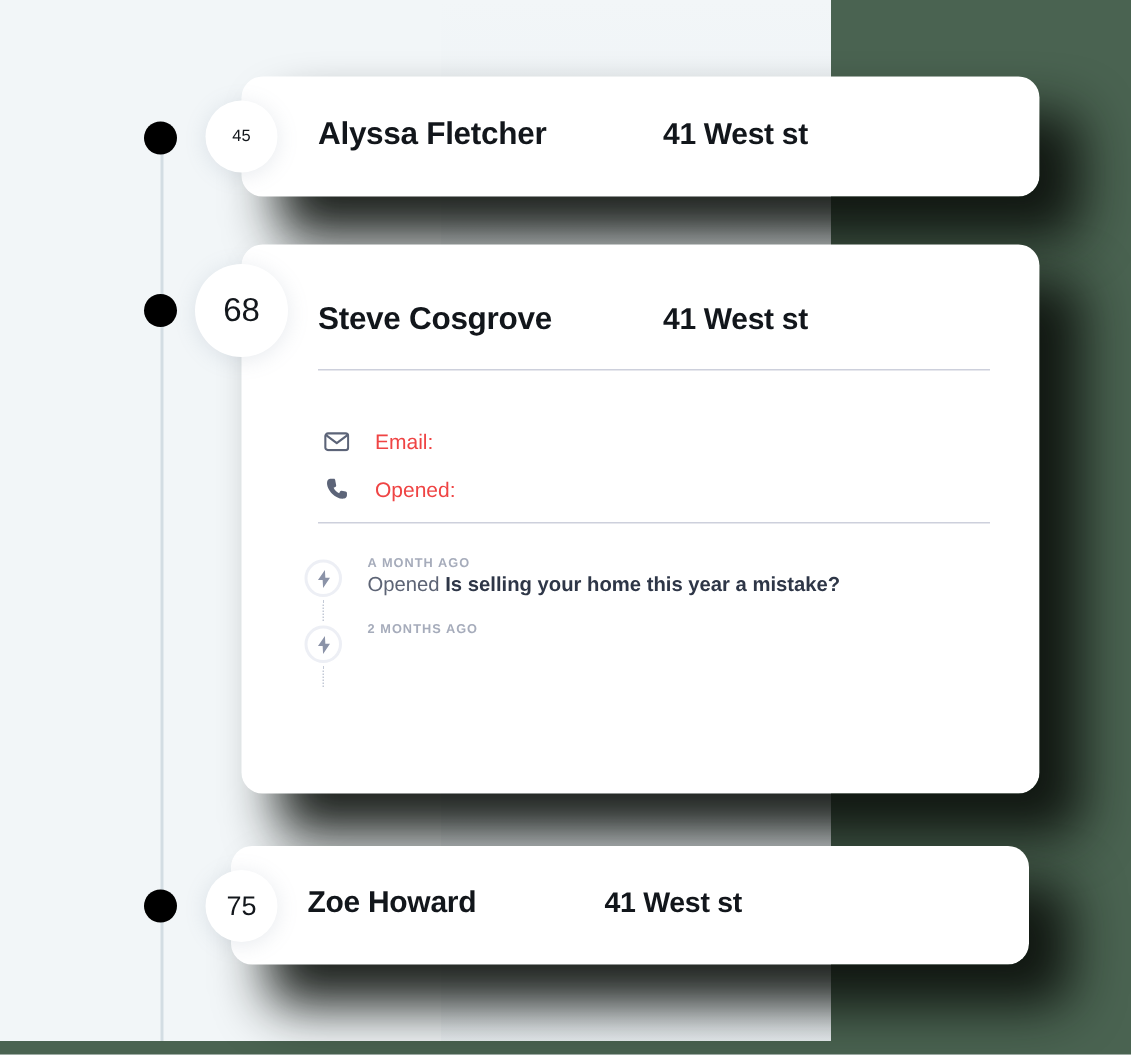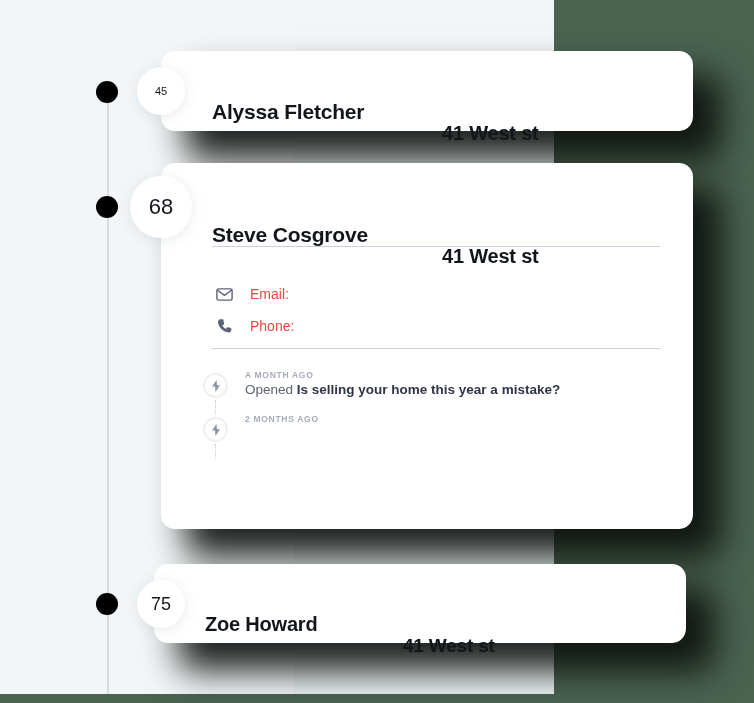--- a/index.html
+++ b/index.html
@@ -125,21 +125,20 @@
     letter-spacing: -0.2px;
   }
   #card-1 .person-name { font-size: 21px; width: 230px; }
   #card-2 .person-name { font-size: 21px; width: 230px; }
   #card-3 .person-name { font-size: 20px; width: 198px; }
 
   .person-addr {
     color: #12161b;
     font-weight: 600;
     letter-spacing: -0.2px;
-    margin-top: 44px;
   }
   #card-1 .person-addr { font-size: 20px; }
   #card-2 .person-addr { font-size: 20px; }
   #card-3 .person-addr { font-size: 19px; }
 
   
   .rule {
     position: absolute;
     left: 51px;
     width: 448px;
@@ -270,21 +269,21 @@
       <span class="contact-label">Email:</span>
       <span class="contact-label"></span>
     </div>
 
     <div class="contact-row">
       <span class="contact-icon">
         <svg width="16" height="16" viewBox="0 0 16 16" fill="currentColor">
           <path d="M4.2 1.2 C3.3 1.2 2.3 2.1 2.1 3.1 c-0.5 2.6 1.2 5.9 3.3 8.0 c2.1 2.1 5.4 3.8 8.0 3.3 c1.0 -0.2 1.9 -1.2 1.9 -2.1 l0 -1.6 c0 -0.5 -0.4 -0.9 -0.9 -1.0 l-2.6 -0.5 c-0.5 -0.1 -1.0 0.2 -1.2 0.6 l-0.5 1.1 c-1.6 -0.7 -3.0 -2.1 -3.7 -3.7 l1.1 -0.5 c0.5 -0.2 0.7 -0.7 0.6 -1.2 l-0.5 -2.6 C7.5 1.6 7.1 1.2 6.6 1.2 z"></path>
         </svg>
       </span>
-      <span class="contact-label">Phone:</span>
+      <span class="contact-label">Opened:</span>
       <span class="contact-label"></span>
     </div>
 
   </div>
 
   <div class="rule bottom"></div>
 
   <div class="activity">
 
     <div class="act-item">

